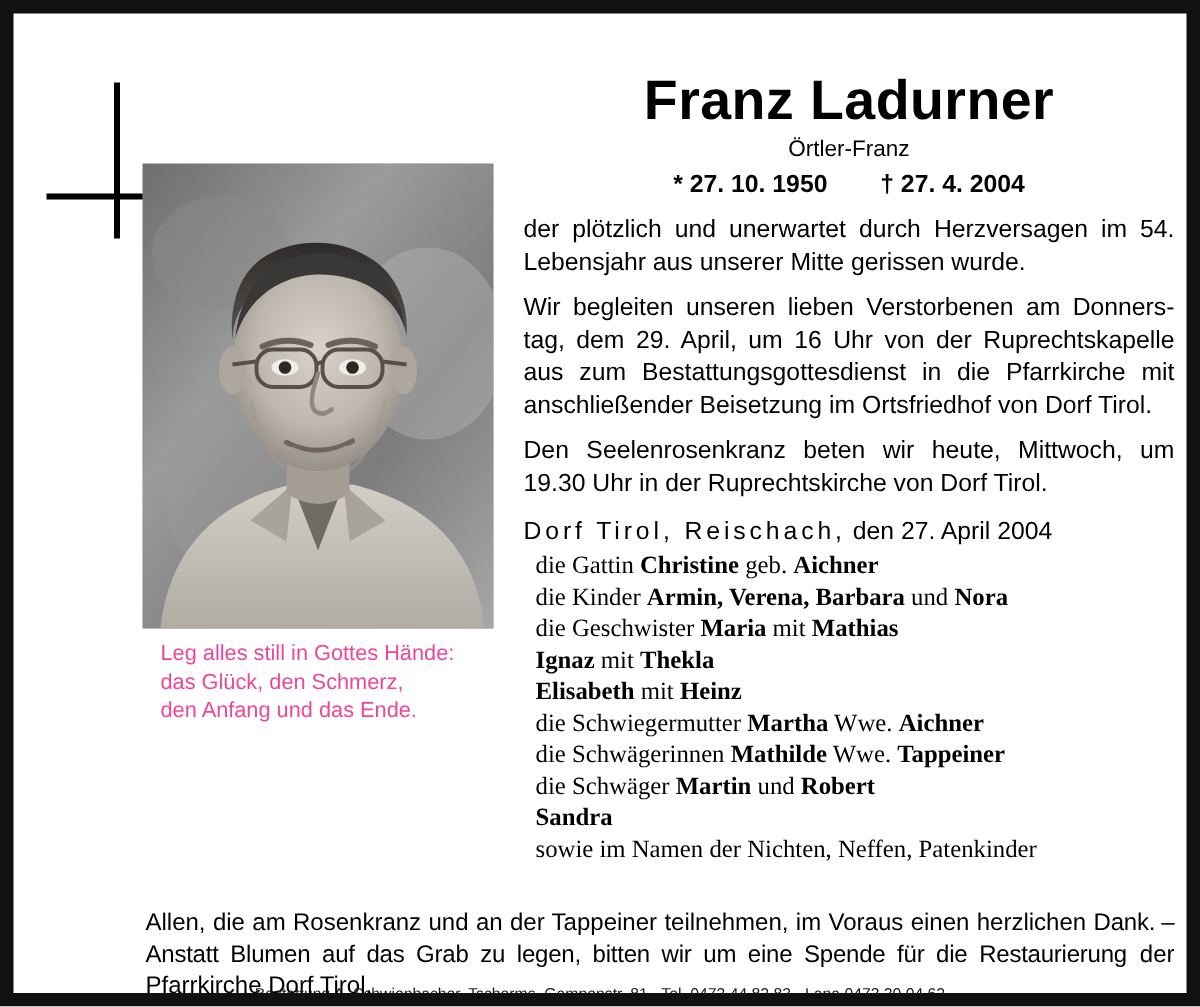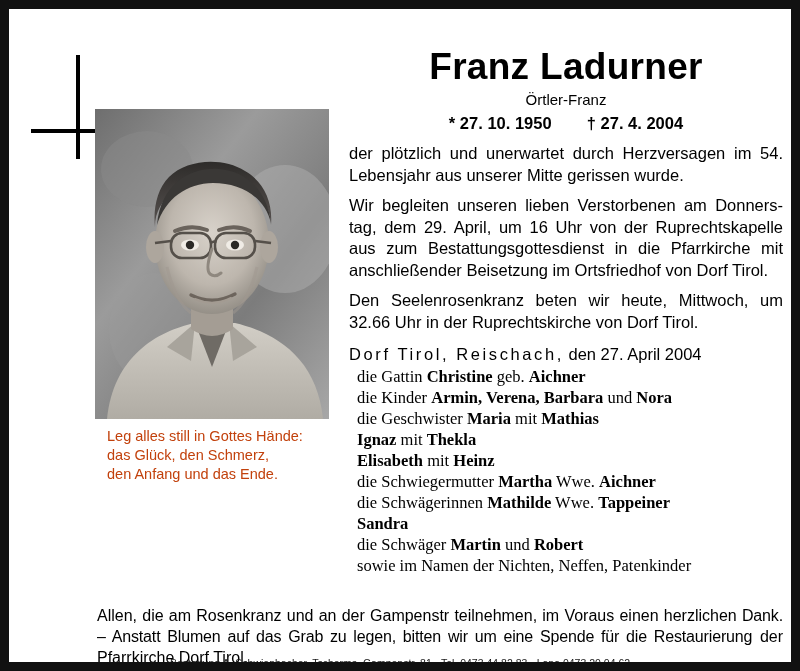--- a/index.html
+++ b/index.html
@@ -70,21 +70,21 @@
   .photo svg { display: block; width: 100%; height: 100%; }
 
   
   .caption {
     position: absolute;
     left: 98px;
     top: 418px;
     width: 240px;
     font-size: 14.5px;
     line-height: 19px;
-    color: #c2410c;
+    color: #ec4899;
   }
   .caption div { white-space: nowrap; }
 
   
   .col-right {
     position: absolute;
     left: 340px;
     top: 28px;
     width: 434px;
   }
@@ -291,45 +291,45 @@
 
       <p class="para">
         <span>Wir begleiten unseren lieben Verstorbenen am Donners-</span>
         <span>tag, dem 29. April, um 16 Uhr von der Ruprechtskapelle</span>
         <span>aus zum Bestattungsgottesdienst in die Pfarrkirche mit</span>
         <span class="last">anschließender Beisetzung im Ortsfriedhof von Dorf Tirol.</span>
       </p>
 
       <p class="para">
         <span>Den Seelenrosenkranz beten wir heute, Mittwoch, um</span>
-        <span class="last">32.66 Uhr in der Ruprechtskirche von Dorf Tirol.</span>
+        <span class="last">19.30 Uhr in der Ruprechtskirche von Dorf Tirol.</span>
       </p>
 
       <div class="placeline">
         <span class="spaced">Dorf Tirol, Reischach,</span><span> den 27. April 2004</span>
       </div>
 
 
       <ul class="mourners">
         <li><span>die Gattin </span><b>Christine</b><span> geb. </span><b>Aichner</b></li>
         <li><span>die Kinder </span><b>Armin, Verena, Barbara</b><span> und </span><b>Nora</b></li>
         <li><span>die Geschwister </span><b>Maria</b><span> mit </span><b>Mathias</b></li>
         <li><span></span><b>Ignaz</b><span> mit </span><b>Thekla</b></li>
         <li><span></span><b>Elisabeth</b><span> mit </span><b>Heinz</b></li>
         <li><span>die Schwiegermutter </span><b>Martha</b><span> Wwe. </span><b>Aichner</b></li>
         <li><span>die Schwägerinnen </span><b>Mathilde</b><span> Wwe. </span><b>Tappeiner</b></li>
+        <li><span>die Schwäger </span><b>Martin</b><span> und </span><b>Robert</b></li>
         <li><span></span><b>Sandra</b><span></span><b></b></li>
-        <li><span>die Schwäger </span><b>Martin</b><span> und </span><b>Robert</b></li>
         <li><span>sowie im Namen der Nichten, Neffen, Patenkinder</span></li>
 
       </ul>
     </div>
 
     <div class="closing">
-      <span>Allen, die am Rosenkranz und an der Gampenstr teilnehmen, im Voraus einen herzlichen</span>
+      <span>Allen, die am Rosenkranz und an der Tappeiner teilnehmen, im Voraus einen herzlichen</span>
       <span class="tight">Dank. – Anstatt Blumen auf das Grab zu legen, bitten wir um eine Spende für die Restaurierung</span>
       <span class="last">der Pfarrkirche Dorf Tirol.</span>
     </div>
 
     <div class="footer">Bestattung A. Schwienbacher, Tscherms, Gampenstr. 81 - Tel. 0473 44 82 83 - Lana 0473 20 04 62</div>
 
   </div>
 </div>
 
 </body></html>

